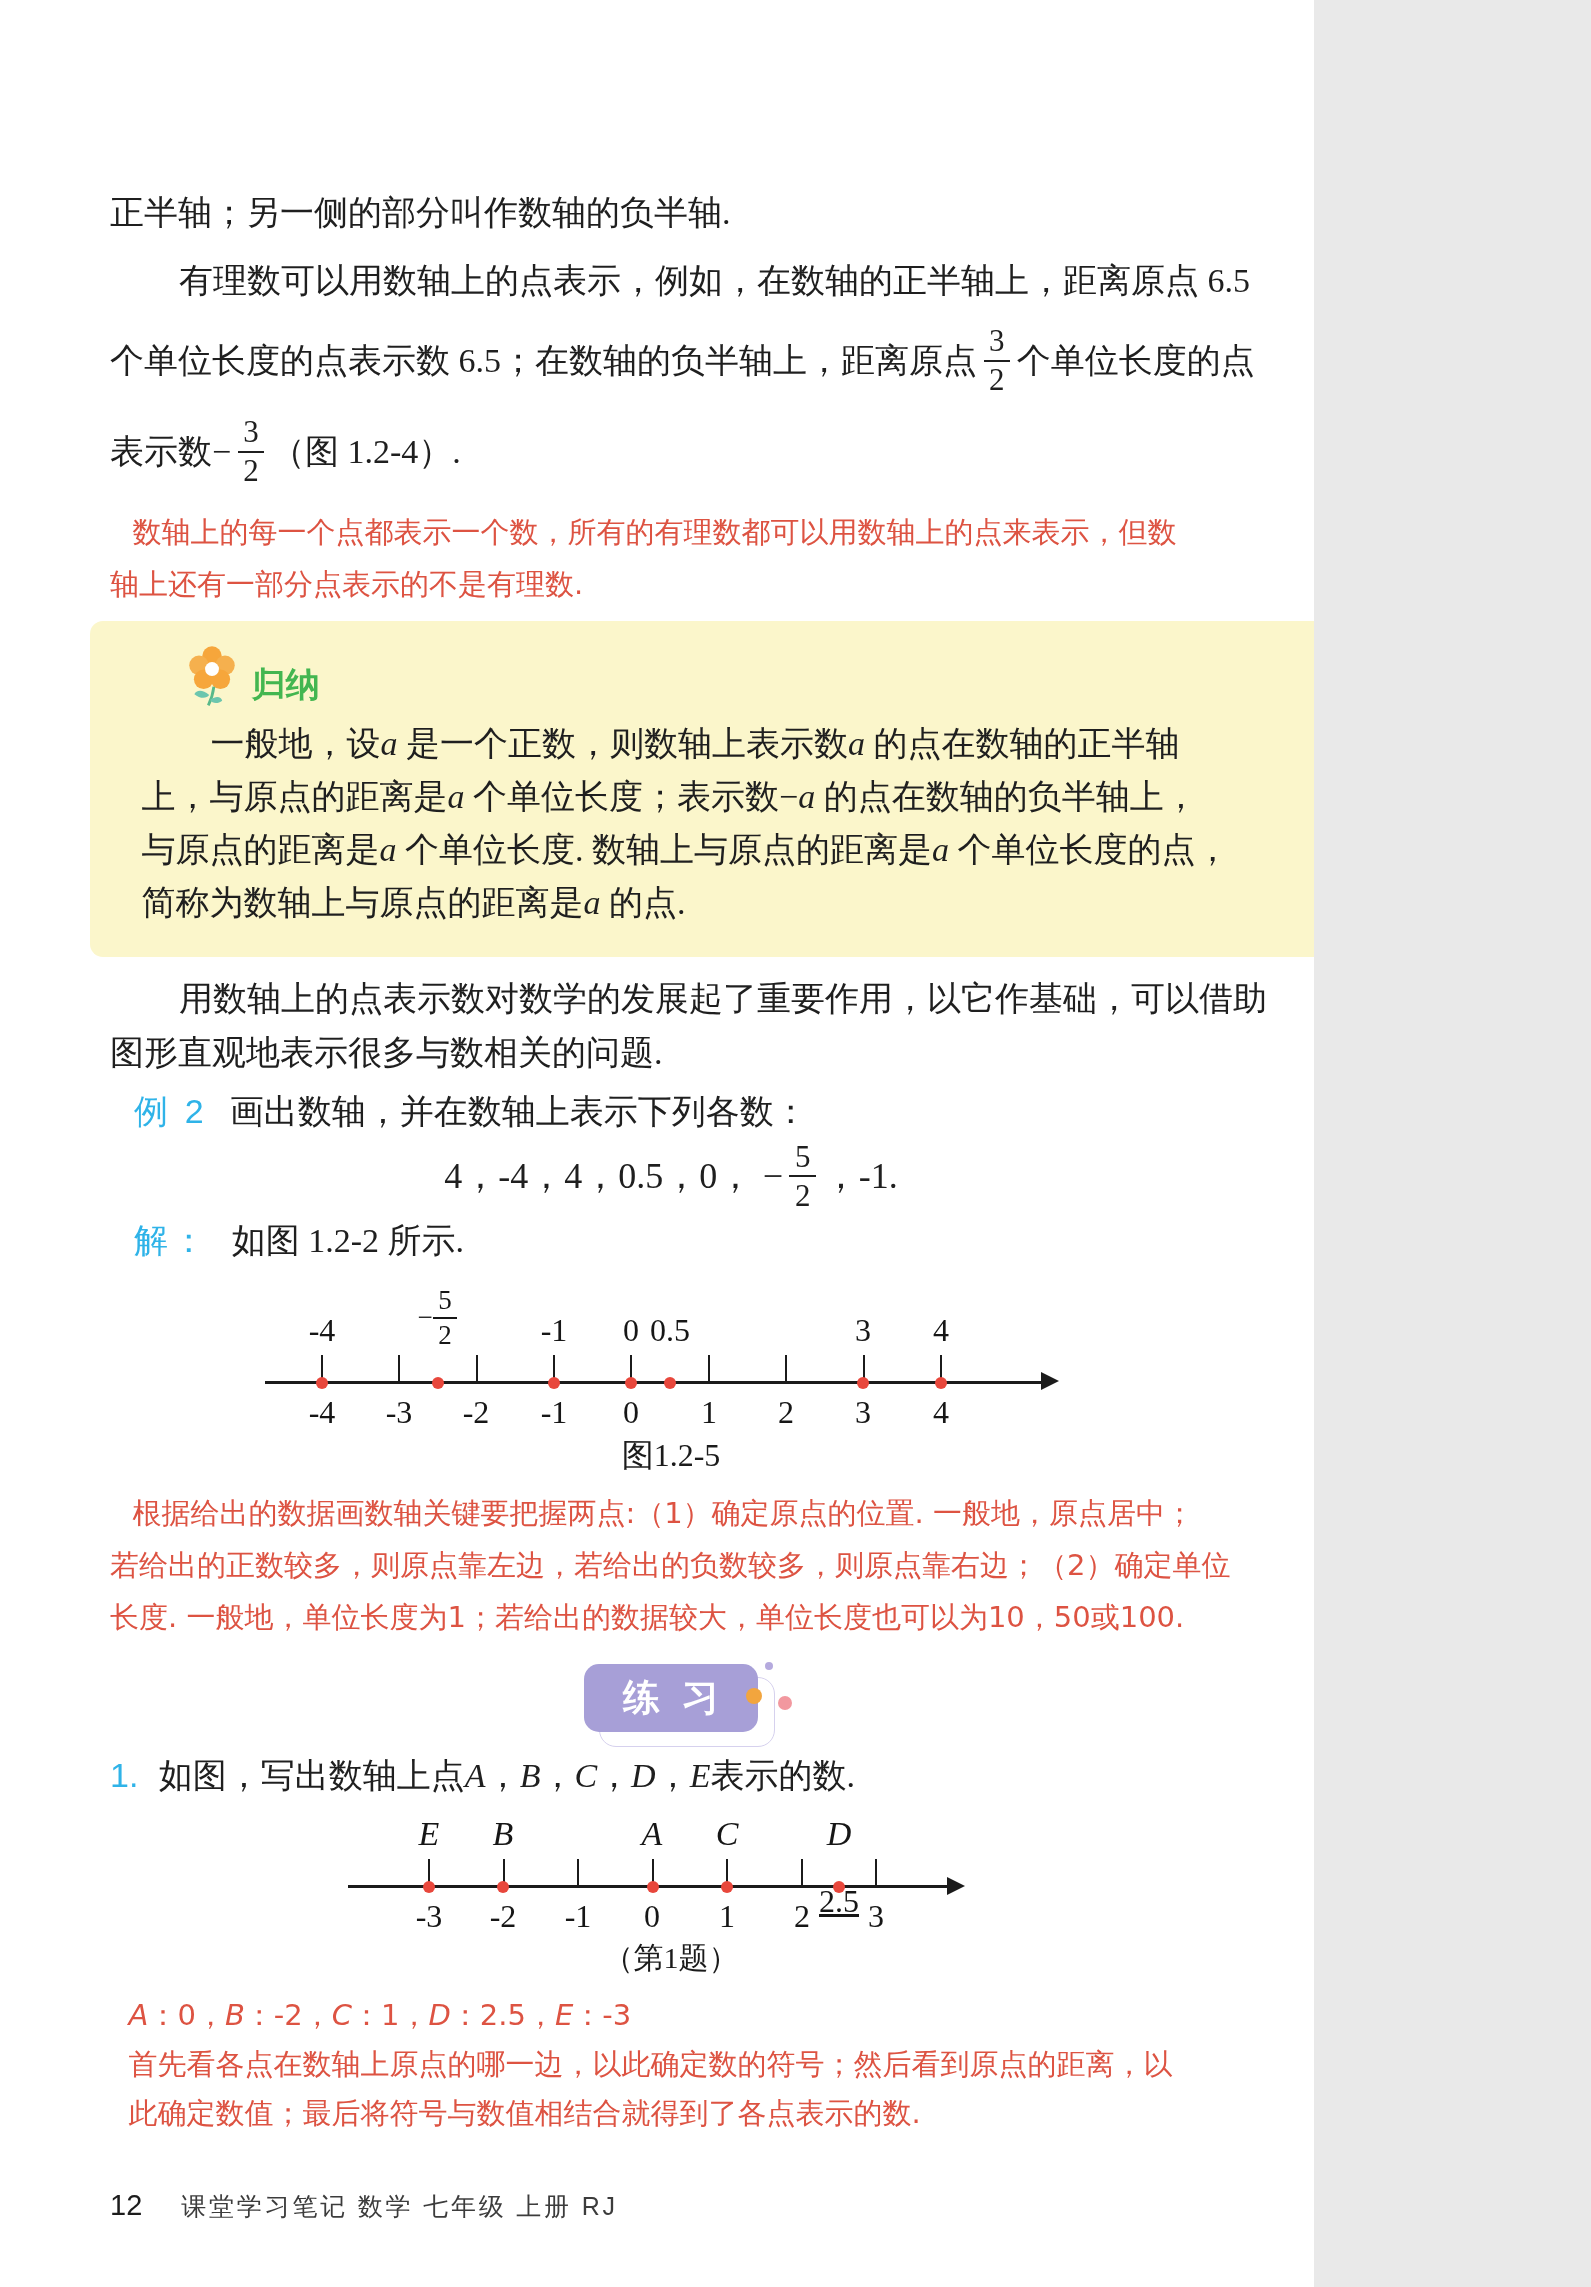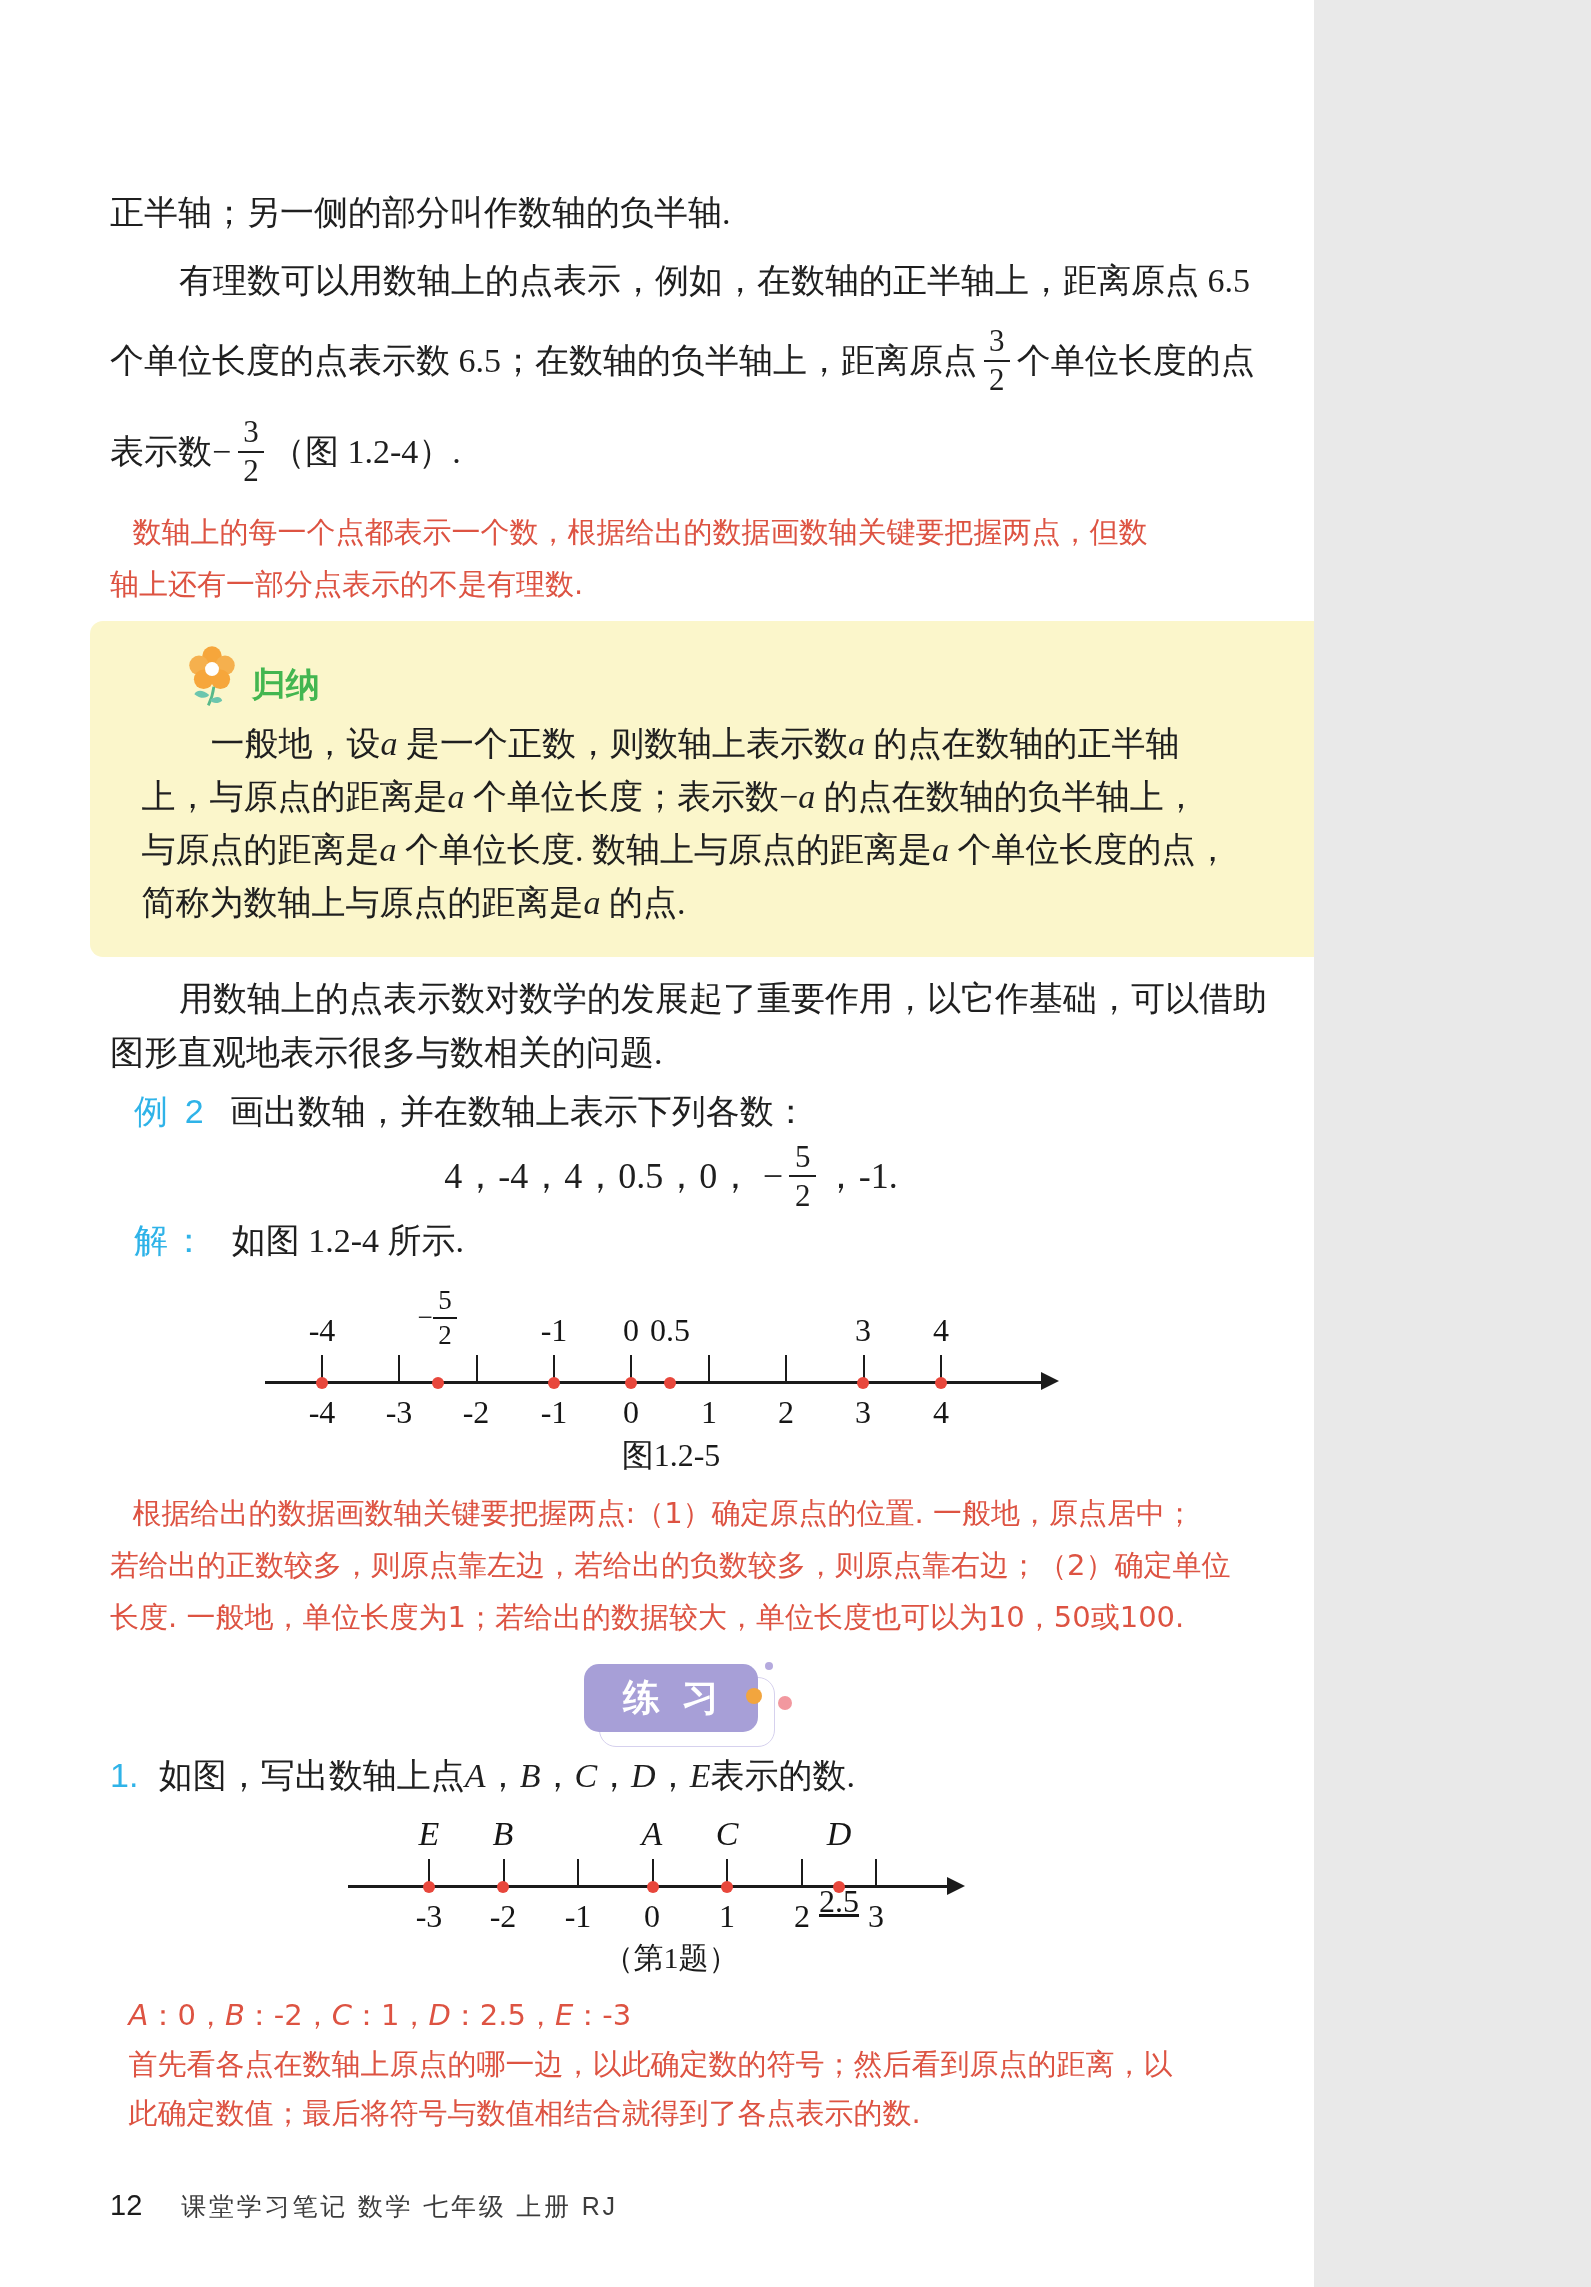--- a/index.html
+++ b/index.html
@@ -107,21 +107,21 @@
     <div class="iline iline-tall">
       <span>表示数−</span>
       <span class="frac">
         <span class="fnum">3</span>
         <span class="fden">2</span>
       </span>
       <span>（图 1.2-4）.</span>
     </div>
 
     <div class="hw-block">
-      <div class="hw hw-indent">数轴上的每一个点都表示一个数，根据给出的数据画数轴关键要把握两点，但数</div>
+      <div class="hw hw-indent">数轴上的每一个点都表示一个数，所有的有理数都可以用数轴上的点来表示，但数</div>
       <div class="hw">轴上还有一部分点表示的不是有理数.</div>
     </div>
 
     <div class="summary-box">
       <div class="summary-title-row">
         <svg width="58" height="65" viewBox="0 0 62 70">
           <circle cx="31" cy="13" r="10.5" fill="#f6a63b"></circle>
           <circle cx="17" cy="23" r="10.5" fill="#f5b04e"></circle>
           <circle cx="45" cy="23" r="10.5" fill="#f5b04e"></circle>
           <circle cx="22" cy="38" r="10.5" fill="#f6a63b"></circle>
@@ -152,21 +152,21 @@
       <span>4，-4，4，0.5，0，</span>
       <span class="neg-sign">−</span>
       <span class="frac">
         <span class="fnum">5</span>
         <span class="fden">2</span>
       </span>
       <span>，-1.</span>
     </div>
     <div class="sol-row">
       <span class="cyan-label">解：</span>
-      <span class="ex-text">如图 1.2-4 所示.</span>
+      <span class="ex-text">如图 1.2-2 所示.</span>
     </div>
 
     <figure class="nl-figure fig1">
       <div class="nl-canvas" style="width: 839px; height: 163px;">
           <div class="nl-axis" style="left: 13px; width: 777px; top: 112px;"></div>
           <div class="nl-arrow" style="left: 789px; top: 103px;"></div>
           <div class="nl-tick" style="left: 69px; top: 86px;"></div>
           <div class="nl-tick" style="left: 146px; top: 86px;"></div>
           <div class="nl-tick" style="left: 224px; top: 86px;"></div>
           <div class="nl-tick" style="left: 301px; top: 86px;"></div>

